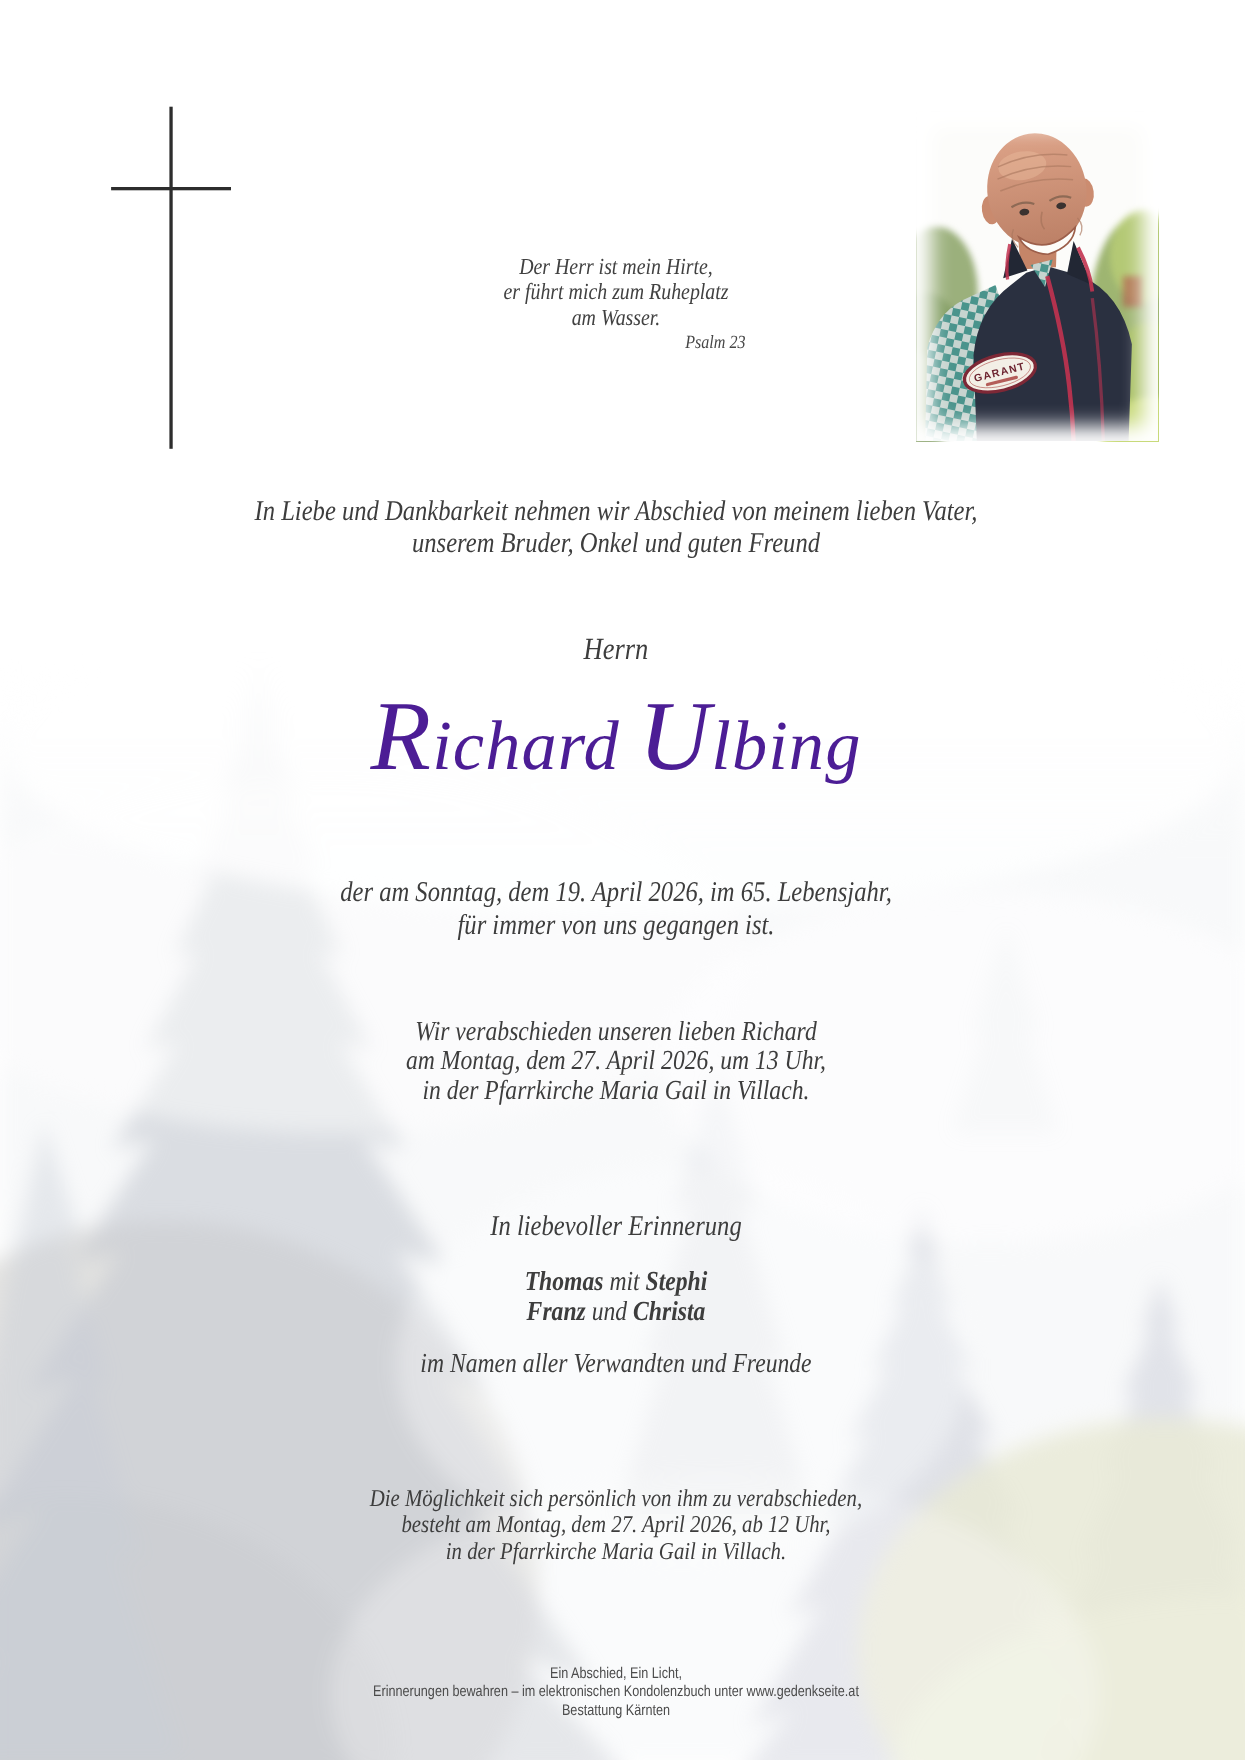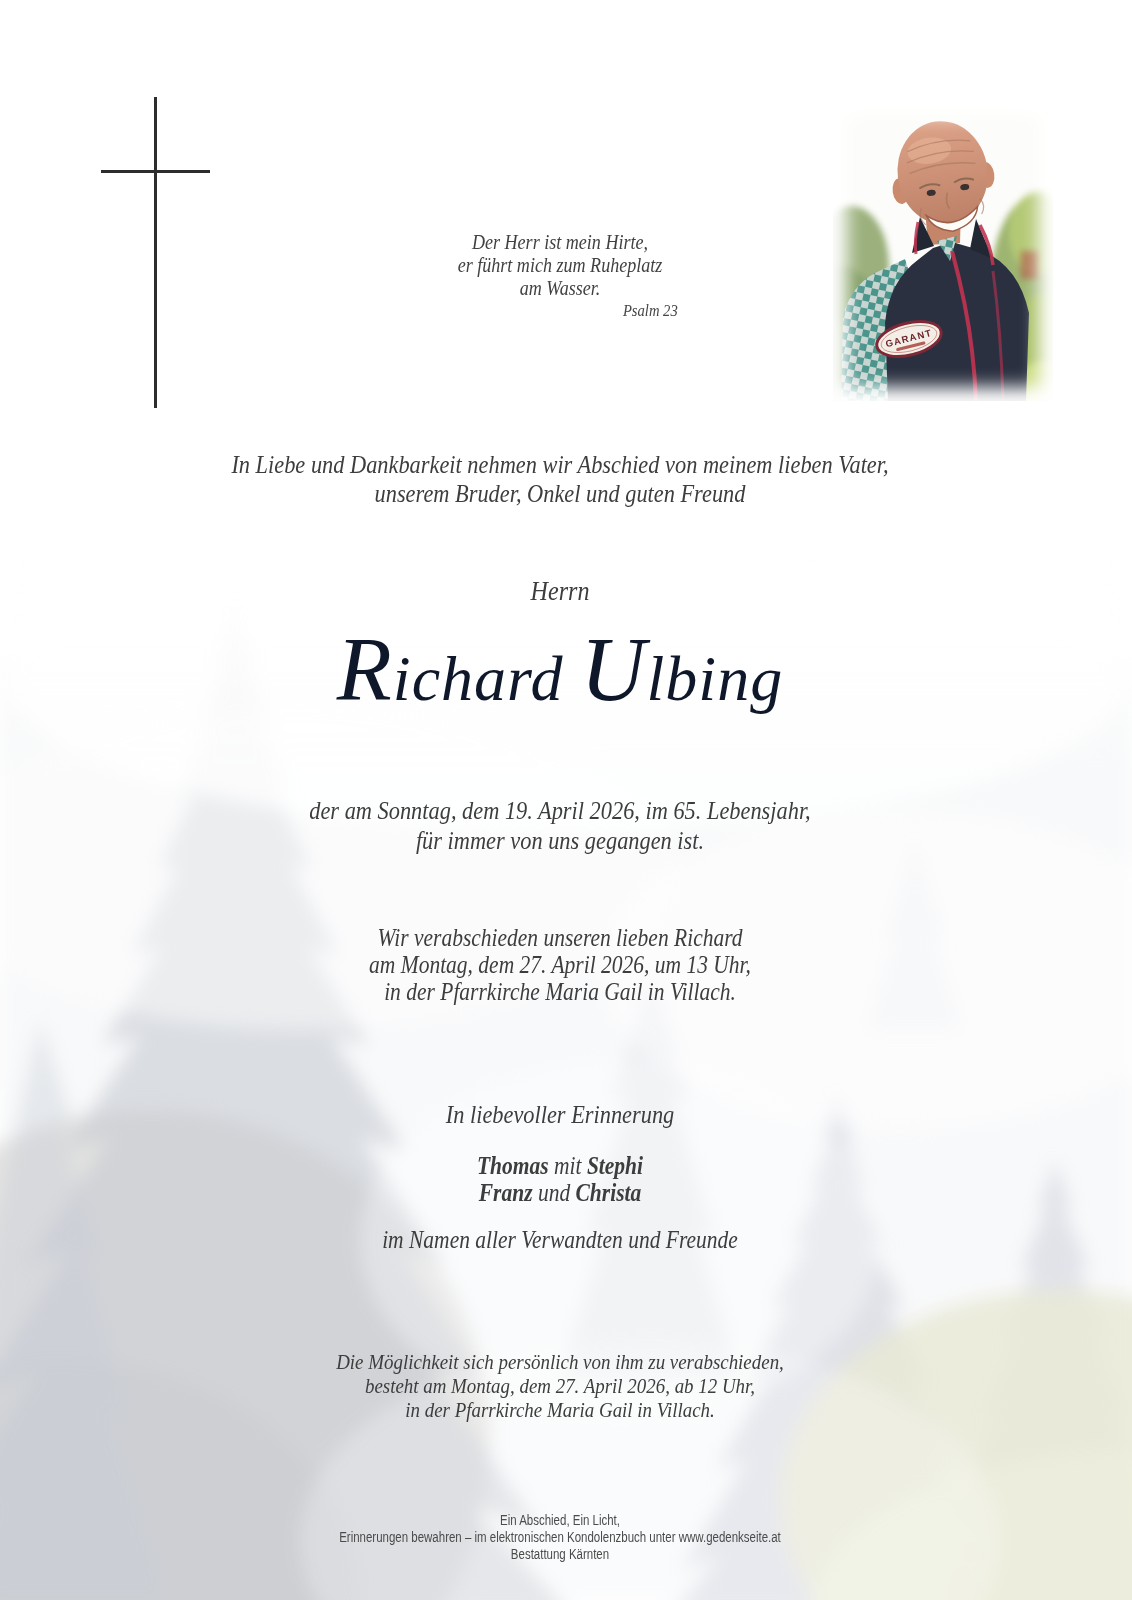--- a/index.html
+++ b/index.html
@@ -18,21 +18,21 @@
   .photo { position:absolute; left:833px; top:101px; width:220px; height:300px; z-index:2; }
   .photo svg { display:block; width:100%; height:100%; }
   .photo-feather { position:absolute; inset:0; box-shadow: inset 0 0 18px 14px #ffffff; pointer-events:none; }
   
   .tb { position:absolute; left:0; right:12px; text-align:center; z-index:3; }
   .it { font-style:italic; transform:scaleX(0.86); }
   .quote       { top:231px;  font-size:21px; line-height:23px; color:#414141; }
   .quote-attr  { top:301px;  font-size:17px; text-indent:210px; color:#464646; }
   .intro       { top:450px;  font-size:26px; line-height:29px; }
   .salutation  { top:575px;  font-size:28px; }
-  .name        { top:618px;  font-size:64px; line-height:104px; color:#0f172a; transform:none; font-style:italic; letter-spacing:1px; }
+  .name        { top:618px;  font-size:64px; line-height:104px; color:#4c1d95; transform:none; font-style:italic; letter-spacing:1px; }
   .name .cap   { font-size:90px; }
   .death       { top:796px;  font-size:26px; line-height:30px; }
   .farewell    { top:924px;  font-size:25px; line-height:27px; }
   .rem-head    { top:1100px; font-size:26px; }
   .mourners    { top:1152px; font-size:25px; line-height:27px; }
   .mourners .bold { font-weight:700; }
   .closing     { top:1226px; font-size:25px; }
   .viewing     { top:1350px; font-size:22px; line-height:24px; }
   .footer      { top:1512px; font-size:14px; line-height:17px; color:#4b4b4b;
                  font-family:"Liberation Sans","DejaVu Sans",sans-serif; font-style:normal;

